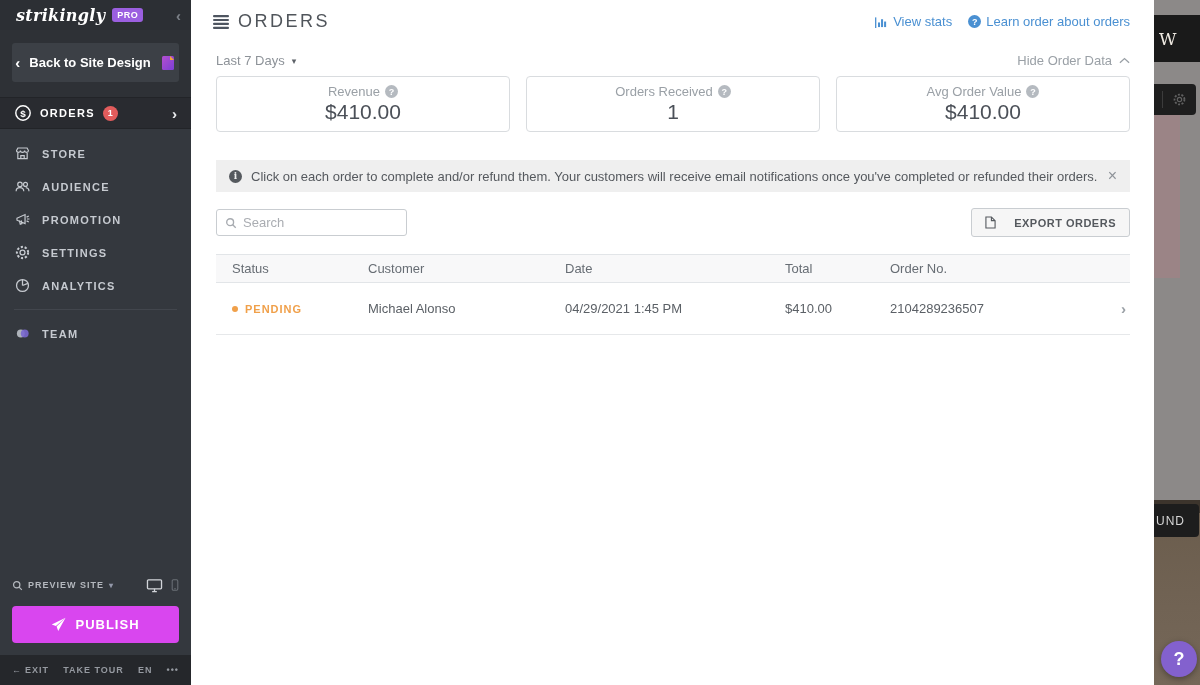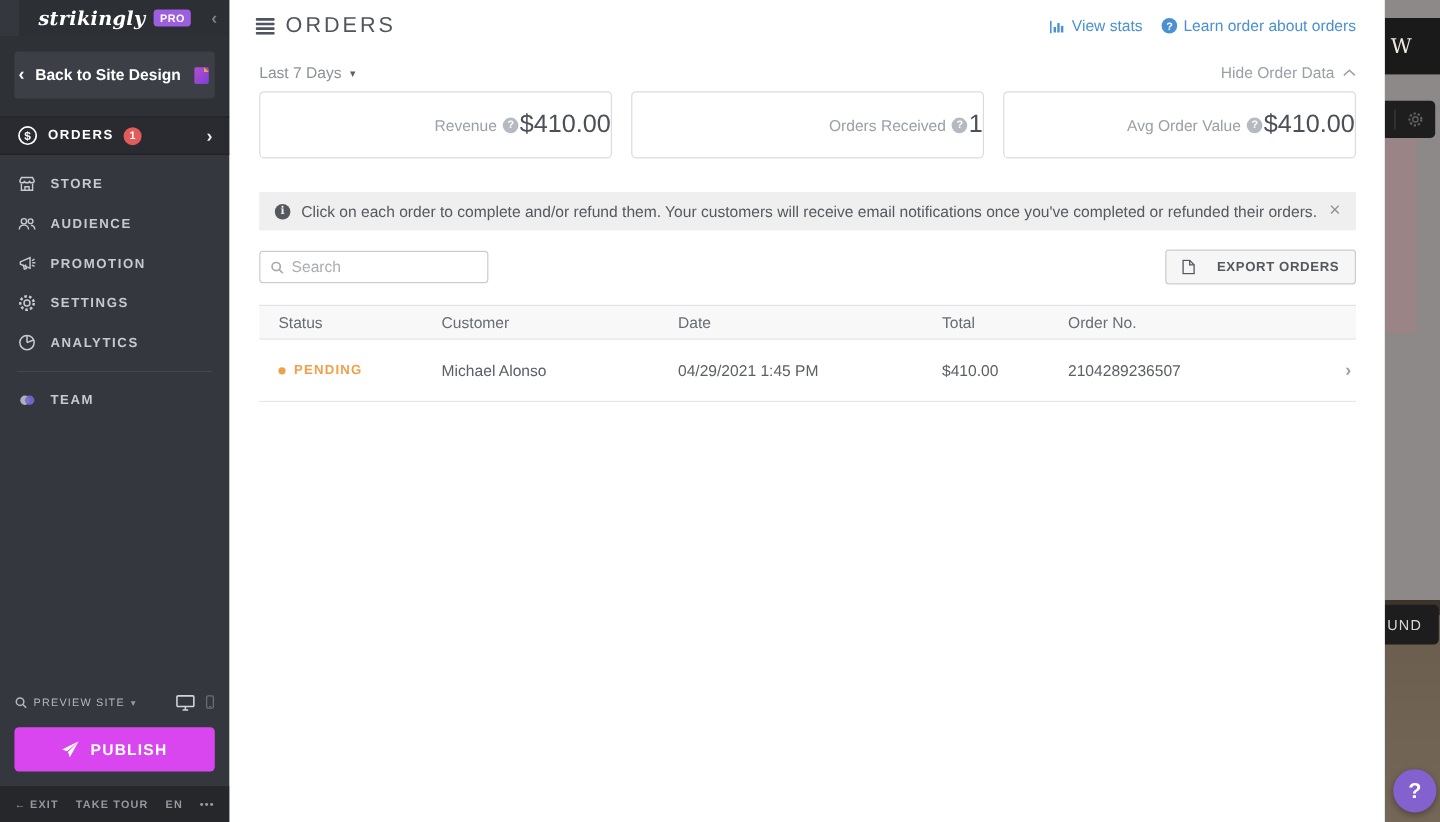--- a/index.html
+++ b/index.html
@@ -1,37 +1,37 @@
 <!DOCTYPE html>
 <html><head>
 <meta charset="utf-8">
 <style>
   * { margin:0; padding:0; box-sizing:border-box; }
   html,body { width:1200px; height:685px; overflow:hidden; }
   body { font-family:"Liberation Sans", sans-serif; background:#8c8988; position:relative; }
 
   
   .sidebar { position:absolute; left:0; top:0; width:191px; height:685px; background:#34383e; display:flex; flex-direction:column; z-index:3; }
-  .s-top { height:30px; background:#2c2f34; display:flex; align-items:center; padding:0 10px 0 16px; flex:none;margin-left:16px; }
+  .s-top { height:30px; background:#2c2f34; display:flex; align-items:center; padding:0 10px 0 16px; flex:none; }
   .logo { color:#fff; font-family:"DejaVu Serif", serif; font-style:italic; font-weight:bold; font-size:16px; letter-spacing:.3px; }
   .pro-badge { margin-left:7px; background:#9b5fe0; color:#fff; font-size:9px; font-weight:bold; border-radius:3px; padding:2px 5px; letter-spacing:.5px; }
   .collapse { margin-left:auto; color:#7c8188; font-size:15px; font-weight:bold; cursor:pointer; line-height:1; }
   .back-wrap { background:#2e3136; padding:13px 12px 15px; flex:none; }
   .back-btn { background:#3c4046; border-radius:3px; height:39px; display:flex; align-items:center; justify-content:center; gap:9px; color:#fff; font-size:13px; font-weight:bold; cursor:pointer; }
   .back-chev { font-size:15px; font-weight:bold; line-height:1; }
   .orders-row { height:32px; background:#292b30; border-top:1px solid #222428; border-bottom:1px solid #222428; display:flex; align-items:center; padding:0 14px; gap:8px; color:#fff; cursor:pointer; flex:none; }
   .orders-label { font-size:11px; font-weight:bold; letter-spacing:1.3px; }
   .count-badge { width:15px; height:15px; border-radius:50%; background:#e25c5c; color:#fff; font-size:9px; font-weight:bold; display:flex; align-items:center; justify-content:center; }
   .orders-chev { margin-left:auto; font-size:15px; font-weight:bold; color:#eceef0; line-height:1; }
   .menu { padding:8px 0 0; }
   .menu-item { height:33px; display:flex; align-items:center; gap:11px; padding:0 14px; color:#c6cad0; font-size:11px; font-weight:bold; letter-spacing:1.3px; cursor:pointer; }
   .menu-item svg { width:17px; height:17px; flex:none; }
   .menu-divider { border-top:1px solid #42464d; margin:7px 14px; }
   .s-spacer { flex:1; }
-  .preview-row { display:flex; align-items:center; padding:0 12px; height:22px; color:#b4b8be; font-size:9px; font-weight:normal; letter-spacing:1px; gap:5px; flex:none; }
+  .preview-row { display:flex; align-items:center; padding:0 12px; height:22px; color:#b4b8be; font-size:9px; font-weight:bold; letter-spacing:1px; gap:5px; flex:none; }
   .preview-row .mag { width:11px; height:11px; color:#b4b8be; }
   .pv-caret { font-size:8px; color:#9398a9; }
   .pv-devices { margin-left:auto; display:flex; align-items:center; gap:8px; }
   .desktop-ic { width:17px; height:15px; color:#d2d5da; }
   .phone-ic { width:8px; height:14px; color:#6a6f76; }
   .publish-btn { margin:10px 12px 12px; height:37px; background:#d946ef; border-radius:4px; color:#fff; font-weight:bold; font-size:13px; letter-spacing:1px; display:flex; align-items:center; justify-content:center; gap:9px; cursor:pointer; flex:none; }
   .s-footer { height:30px; background:#25272b; display:flex; align-items:center; padding:0 12px; color:#9599a0; font-size:9px; font-weight:bold; letter-spacing:1px; justify-content:space-between; flex:none; }
   .s-footer span { cursor:pointer; display:flex; align-items:center; gap:3px; }
 
   
@@ -43,21 +43,21 @@
   .h-link { display:flex; align-items:center; gap:5px; color:#4a90d2; font-size:13px; cursor:pointer; }
   .bars-ic { width:13px; height:12px; color:#4a90d2; }
   .q-circle { width:13px; height:13px; border-radius:50%; background:#4a90d2; color:#fff; font-size:9px; font-weight:bold; display:inline-flex; align-items:center; justify-content:center; flex:none; }
   .q-circle.gray { background:#b5bac0; }
   .filter-row { position:absolute; top:53px; left:25px; right:24px; display:flex; justify-content:space-between; align-items:center; font-size:13px; }
   .date-filter { color:#8d9298; cursor:pointer; display:flex; align-items:center; gap:7px; }
   .date-caret { color:#5d6268; font-size:9px; }
   .hide-data { color:#9aa0a6; cursor:pointer; display:flex; align-items:center; gap:7px; }
   .chev-up { width:11px; height:7px; color:#9aa0a6; }
   .cards { position:absolute; top:76px; left:25px; right:24px; display:flex; gap:16px; }
-  .card { flex:1; border:1px solid #d9dcdf; border-radius:4px; height:56px; display:flex; flex-direction:row; align-items:center; justify-content:flex-end; gap:1px; }
+  .card { flex:1; border:1px solid #d9dcdf; border-radius:4px; height:56px; display:flex; flex-direction:column; align-items:center; justify-content:center; gap:1px; }
   .card-label { font-size:13px; color:#9aa0a6; display:flex; align-items:center; gap:5px; }
   .card-value { font-size:21px; color:#4b5058; }
   .banner { position:absolute; top:160px; left:25px; right:24px; height:32px; background:#efefef; display:flex; align-items:center; padding:0 13px; gap:9px; font-size:13px; color:#55595e; }
   .info-circle { width:13px; height:13px; border-radius:50%; background:#55595e; color:#efefef; font-size:9px; font-weight:bold; display:flex; align-items:center; justify-content:center; flex:none; font-family:"DejaVu Serif", serif; }
   .banner-close { margin-left:auto; color:#8d9298; font-size:16px; cursor:pointer; line-height:1; }
   .toolbar-row { position:absolute; top:208px; left:25px; right:24px; display:flex; justify-content:space-between; align-items:center; }
   .search-box { width:191px; height:27px; border:1px solid #c9cdd1; border-radius:3px; display:flex; align-items:center; padding:0 8px; gap:6px; }
   .search-box .mag { width:12px; height:12px; color:#a7abb0; flex:none; }
   .search-box input { border:none; outline:none; flex:1; font-size:13px; color:#a16207; font-family:"Liberation Sans", sans-serif; background:transparent; min-width:0; }
   .search-box input::placeholder { color:#aaadb2; }

